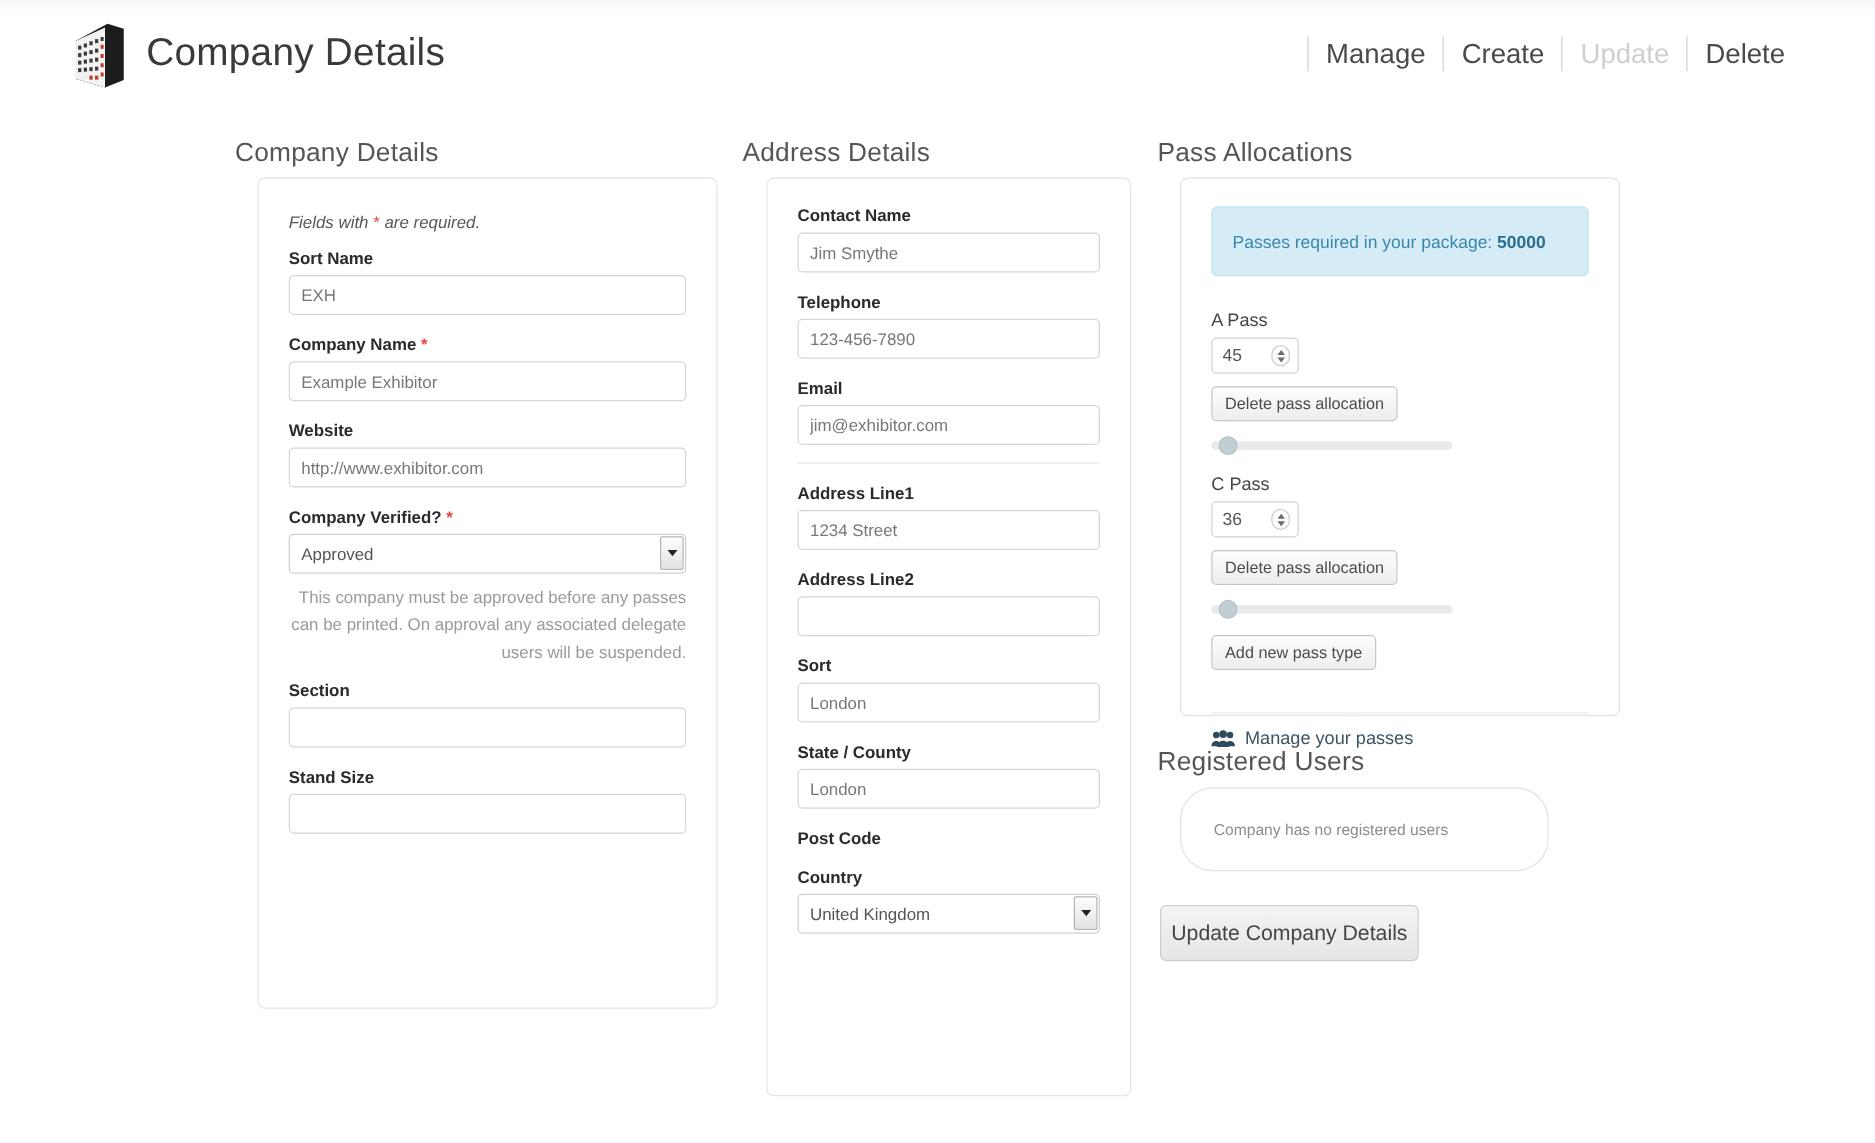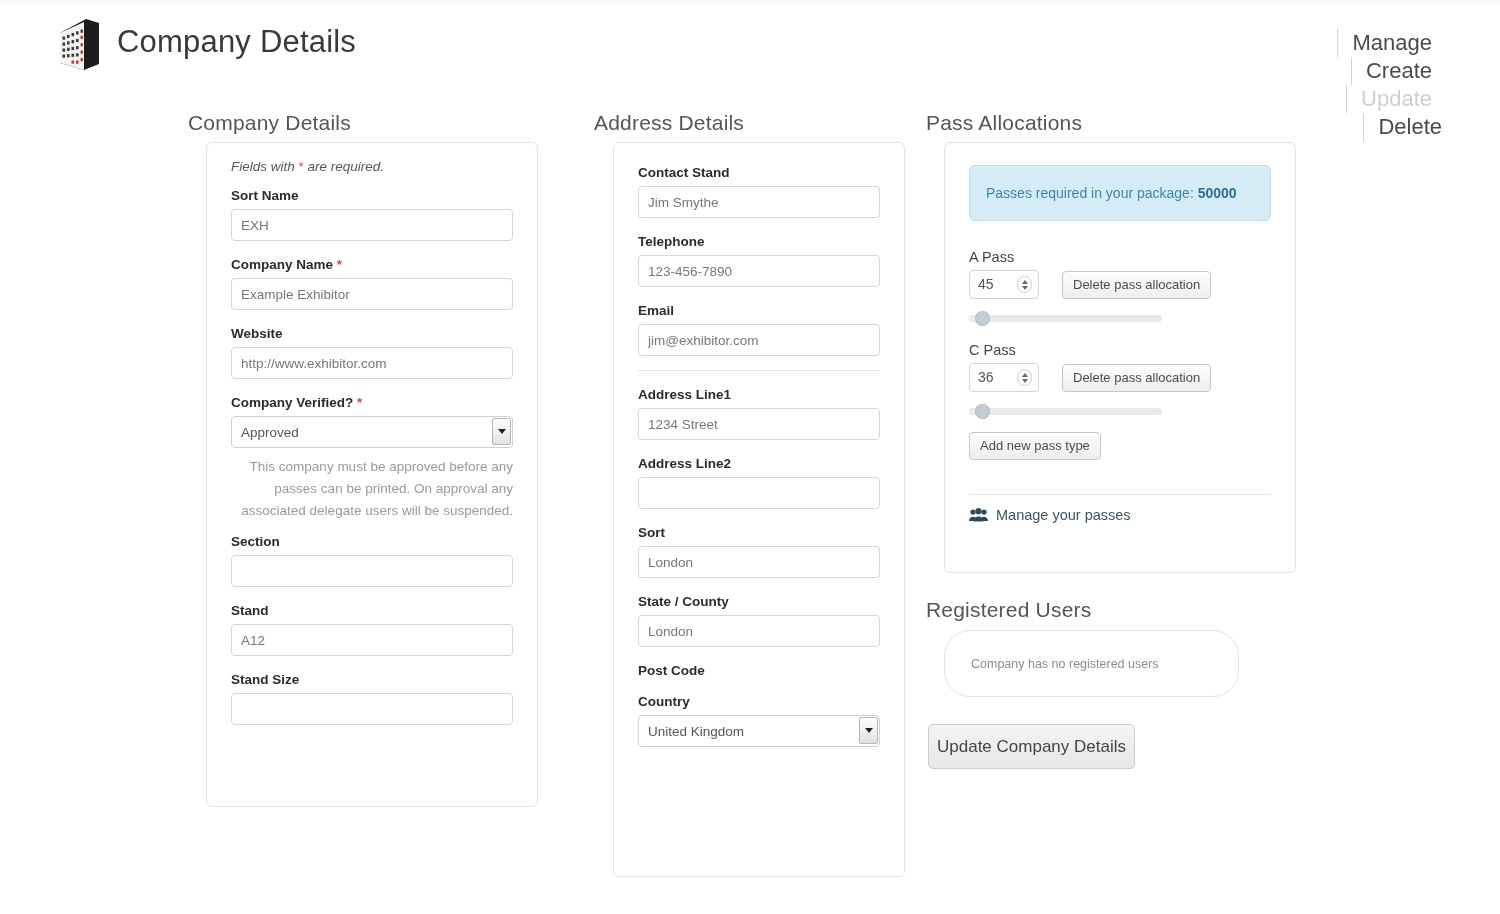--- a/index.html
+++ b/index.html
@@ -31,24 +31,23 @@
   }
   .page-title {
     position: absolute; left: 117px; top: 24px;
     font-size: 31px;
     font-weight: 300;
     color: #3a3a3a;
     letter-spacing: 0.2px;
     white-space: nowrap;
   }
   .topnav {
-    position: absolute; right: 54px; top: 29px;
-    display: flex; align-items: flex-end;
+    position: absolute; right: 68px; top: 29px;
+    display: flex; align-items: flex-start;
     height: 34px;
-    flex-direction: column;
   }
   .topnav .nav-item {
     font-size: 22px;
     font-weight: 300;
     color: #4a4a4a;
     padding: 0 14px;
     border-left: 1px solid #d2d2d2;
     line-height: 28px;
     white-space: nowrap;
     cursor: pointer;
@@ -158,21 +157,21 @@
     line-height: 26px;
     white-space: nowrap;
   }
   .alert .line b { font-weight: bold; color: #2a6f92; }
 
   
   .pass-label {
     font-size: 14.5px; color: #444; font-weight: 400;
     margin: 0 0 5px 0;
   }
-  .pass-row { display: flex; align-items: center; gap: 23px; }
+  .pass-row { display: flex; align-items: flex-start; gap: 10px; flex-direction: column; }
   .spinner {
     position: relative;
     width: 70px; height: 29px;
     border: 1px solid #d3d3d3;
     border-radius: 4px;
     background: #fff;
   }
   .spinner .val {
     position: absolute; left: 8px; top: 0; line-height: 27px;
     font-size: 14px; color: #555;
@@ -288,21 +287,21 @@
     <div class="topnav">
       <div class="nav-item">Manage</div>
       <div class="nav-item">Create</div>
       <div class="nav-item disabled">Update</div>
       <div class="nav-item">Delete</div>
     </div>
   </div>
 
   <div class="col-heading" style="left:188px; top:111px;">Company Details</div>
 
-  <div class="panel" style="left:206px; top:142px; width:332px; height:665px; padding:16px 24px;">
+  <div class="panel" style="left:206px; top:142px; width:368px; height:665px; padding:27px 24px;">
 
     <p class="hint"><span>Fields with </span><span class="req">*</span><span> are required.</span></p>
 
     <div class="field">
       <label class="flabel">Sort Name</label>
       <input class="finput" type="text" value="EXH" style="">
     </div>
 
     <div class="field">
       <label class="flabel"><span>Company Name</span>
@@ -327,37 +326,33 @@
           </span>
       </div>
       <p class="helptext">This company must be approved before any passes can be printed. On approval any associated delegate users will be suspended.</p>
     </div>
 
     <div class="field">
       <label class="flabel">Section</label>
       <input class="finput" type="text" value="" style="">
     </div>
 
-    <div class="field">
-      <label class="flabel">Stand</label>
-      <input class="finput" type="text" value="A12" style="">
-    </div>
 
     <div class="field">
       <label class="flabel">Stand Size</label>
       <input class="finput" type="text" value="" style="">
     </div>
   </div>
 
   <div class="col-heading" style="left:594px; top:111px;">Address Details</div>
 
   <div class="panel" style="left:613px; top:142px; width:292px; height:735px; padding:22px 24px;">
 
     <div class="field">
-      <label class="flabel">Contact Stand</label>
+      <label class="flabel">Contact Name</label>
       <input class="finput" type="text" value="Jim Smythe" style="">
     </div>
 
     <div class="field">
       <label class="flabel">Telephone</label>
       <input class="finput" type="text" value="123-456-7890" style="">
     </div>
 
     <div class="field" style="margin-bottom:0;">
       <label class="flabel">Email</label>

